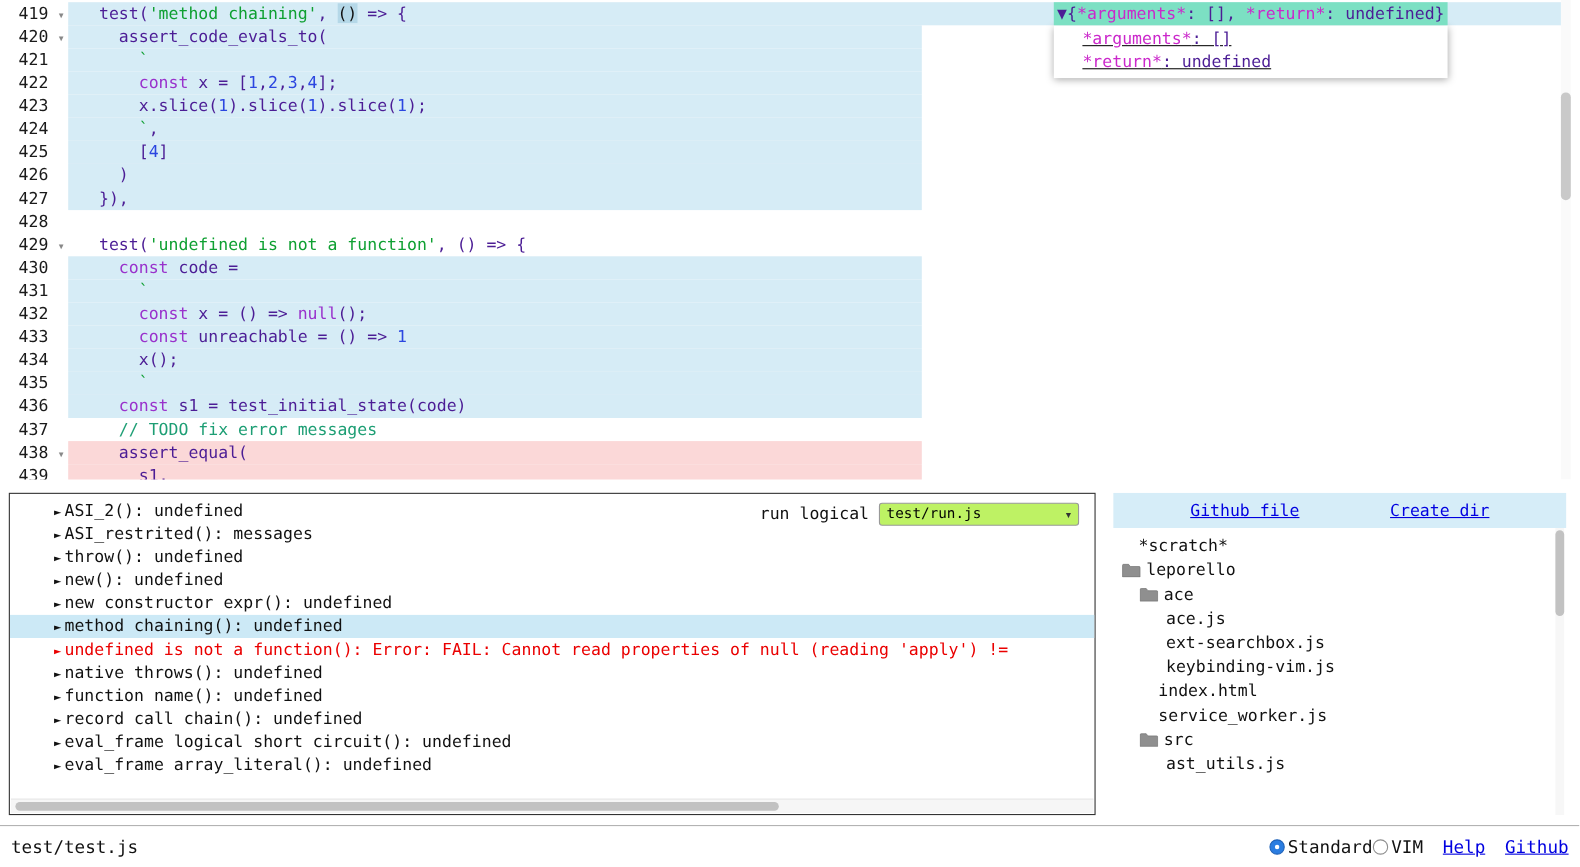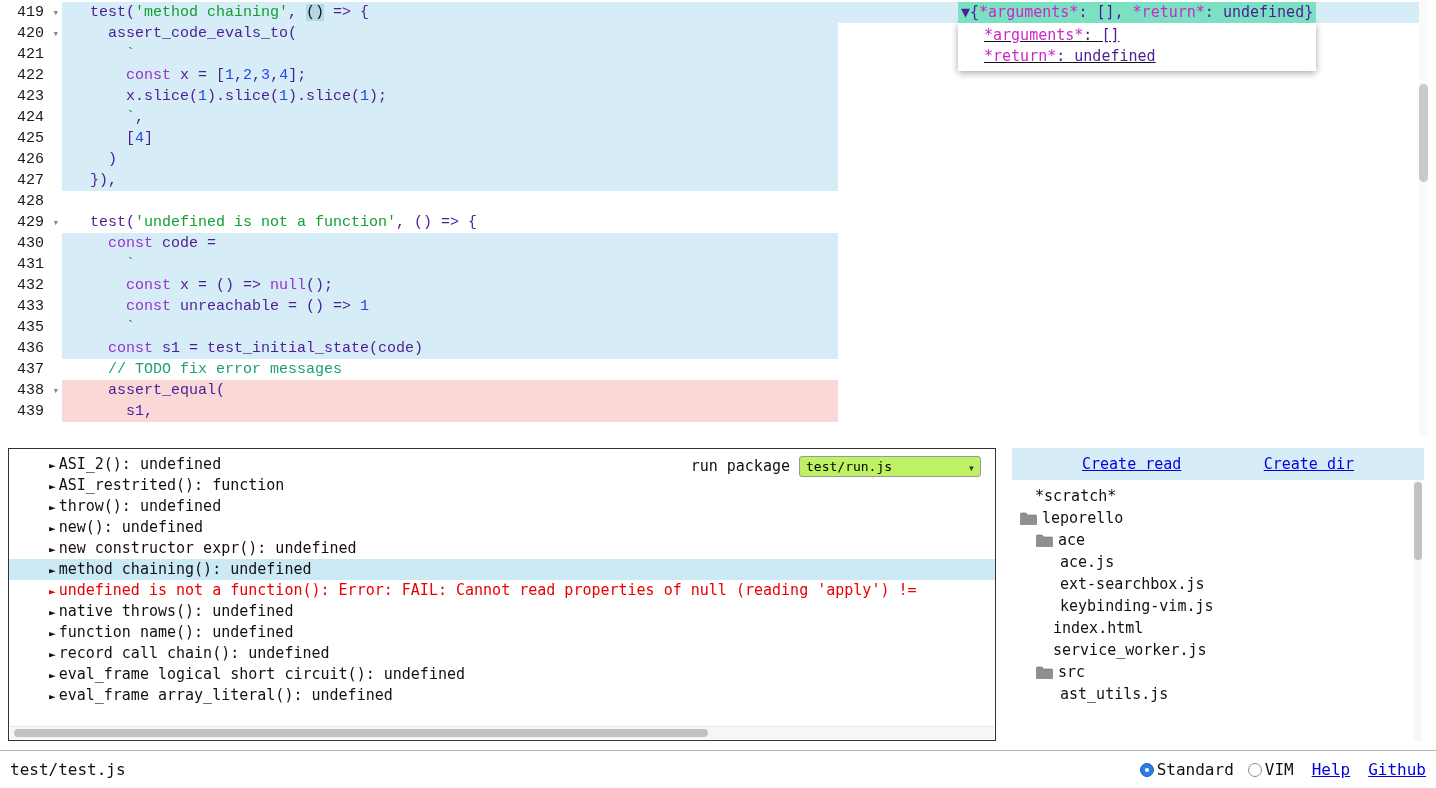--- a/index.html
+++ b/index.html
@@ -2,21 +2,21 @@
 <html style="--exec: #d6ecf6; --errbg: #fbd8d8; --selrow: #cce9f6; --tthdr: #7ce0c3; --panelhdr: #d6edf8; --keyword: #9932cc; --string: #0fa032; --number: #2b46e0; --comment: #1d9e74; --magenta: #cb28cb; --error: #ea0000; --link: #0000e0; --paren_hl: #b5d8e8; --radio: #2a7de1;"><head>
 <meta charset="utf-8">
 <style>
   html,body{margin:0;padding:0;background:#fff;}
   #app{position:relative;width:1436px;height:788px;overflow:hidden;background:#fff;
        font-family:"DejaVu Sans Mono",monospace;color:#111;}
 
   
   .editor{position:absolute;left:0;top:0;width:1436px;height:436px;background:#fff;
           overflow:hidden;font-size:15px;line-height:21px;}
-  .lines{position:absolute;top:2px;left:0;right:15px;font-family:Liberation Mono, monospace;}
+  .lines{position:absolute;top:2px;left:0;right:15px;}
   .line{position:relative;height:21px;white-space:pre;}
   .linebg{position:absolute;top:0;bottom:0;left:62px;}
   .linebg.full{right:0;background:var(--exec);}
   .linebg.part{width:776px;background:var(--exec);}
   .linebg.pink{width:776px;background:var(--errbg);}
   .gutter{position:absolute;left:0;top:0;width:62px;box-sizing:border-box;text-align:right;
           padding-right:18px;color:#1a1a1a;}
   .fold{position:absolute;right:3px;top:1px;font-size:11px;color:#888;}
   .codeline{position:absolute;left:90px;top:0;white-space:pre;}
   .tk-d{color:#4c1d95}.tk-k{color:var(--keyword)}.tk-s{color:var(--string)}
@@ -58,21 +58,21 @@
   .trow{height:22px;display:flex;align-items:center;white-space:pre;}
   .folder-svg{margin-right:5px;display:block;}
   .f-vtrack{position:absolute;right:2px;top:32px;bottom:0;width:8px;background:#f7f7f7;}
   .f-vthumb{position:absolute;top:2px;left:0;width:8px;height:78px;background:#c2c2c2;border-radius:4px;}
 
   
   .statusbar{position:absolute;left:0;top:750px;width:1436px;height:38px;box-sizing:border-box;
              border-top:1px solid #b3b3b3;background:#fff;display:flex;align-items:center;
              justify-content:space-between;padding:0 10px;font-size:16px;}
   .status-right{display:flex;align-items:center;gap:18px;}
-  .radio-group{display:flex;align-items:flex-start;gap:14px;}
+  .radio-group{display:flex;align-items:flex-start;}
   .radio-pair{display:flex;align-items:center;gap:3px;}
   .radio{width:14px;height:14px;border-radius:50%;box-sizing:border-box;position:relative;}
   .radio.on{background:var(--radio);border:1px solid #1f62b8;}
   .radio.on::after{content:"";position:absolute;left:4px;top:4px;width:4px;height:4px;border-radius:50%;background:#fff;}
   .radio.off{background:#fff;border:1px solid #8e8e8e;}
 </style>
 </head>
 <body>
 
 <div id="app">
@@ -87,67 +87,68 @@
         <div class="line"><div class="linebg part"></div><div class="gutter">424</div><div class="codeline"><span class="tk-d">    </span><span class="tk-s">`</span><span class="tk-d">,</span></div></div>
         <div class="line"><div class="linebg part"></div><div class="gutter">425</div><div class="codeline"><span class="tk-d">    [</span><span class="tk-n">4</span><span class="tk-d">]</span></div></div>
         <div class="line"><div class="linebg part"></div><div class="gutter">426</div><div class="codeline"><span class="tk-d">  )</span></div></div>
         <div class="line"><div class="linebg part"></div><div class="gutter">427</div><div class="codeline"><span class="tk-d">}),</span></div></div>
         <div class="line"><div class="gutter">428</div><div class="codeline"></div></div>
         <div class="line"><div class="gutter">429<span class="fold">▾</span></div><div class="codeline"><span class="tk-d">test(</span><span class="tk-s">'undefined is not a function'</span><span class="tk-d">, () =&gt; {</span></div></div>
         <div class="line"><div class="linebg part"></div><div class="gutter">430</div><div class="codeline"><span class="tk-d">  </span><span class="tk-k">const</span><span class="tk-d"> code =</span></div></div>
         <div class="line"><div class="linebg part"></div><div class="gutter">431</div><div class="codeline"><span class="tk-d">    </span><span class="tk-s">`</span></div></div>
         <div class="line"><div class="linebg part"></div><div class="gutter">432</div><div class="codeline"><span class="tk-d">    </span><span class="tk-k">const</span><span class="tk-d"> x = () =&gt; </span><span class="tk-k">null</span><span class="tk-d">();</span></div></div>
         <div class="line"><div class="linebg part"></div><div class="gutter">433</div><div class="codeline"><span class="tk-d">    </span><span class="tk-k">const</span><span class="tk-d"> unreachable = () =&gt; </span><span class="tk-n">1</span></div></div>
+        <div class="line"><div class="linebg part"></div><div class="gutter">434</div><div class="codeline"><span class="tk-d">    x();</span></div></div>
         <div class="line"><div class="linebg part"></div><div class="gutter">435</div><div class="codeline"><span class="tk-d">    </span><span class="tk-s">`</span></div></div>
         <div class="line"><div class="linebg part"></div><div class="gutter">436</div><div class="codeline"><span class="tk-d">  </span><span class="tk-k">const</span><span class="tk-d"> s1 = test_initial_state(code)</span></div></div>
         <div class="line"><div class="gutter">437</div><div class="codeline"><span class="tk-d">  </span><span class="tk-c">// TODO fix error messages</span></div></div>
         <div class="line"><div class="linebg pink"></div><div class="gutter">438<span class="fold">▾</span></div><div class="codeline"><span class="tk-d">  assert_equal(</span></div></div>
         <div class="line"><div class="linebg pink"></div><div class="gutter">439</div><div class="codeline"><span class="tk-d">    s1,</span></div></div>
       </div>
     <div class="tooltip">
       <div class="tt-header"><span class="tk-d">▼</span><span class="tk-d">{</span><span class="tk-m">*arguments*</span><span class="tk-d">: [], </span><span class="tk-m">*return*</span><span class="tk-d">: undefined</span><span class="tk-d">}</span></div>
       <div class="tt-body">
           <div class="tt-row"><span class="tk-m">*arguments*</span><span class="tk-d">: []</span></div>
           <div class="tt-row"><span class="tk-m">*return*</span><span class="tk-d">: undefined</span></div>
         </div>
     </div>
     <div class="ed-vtrack">
       <div class="ed-vthumb"></div>
     </div>
   </div>
 
   <div class="results">
     <div class="run-module">
-      <span class="rm-label">run package</span>
+      <span class="rm-label">run logical</span>
       <span class="select-wrap">
         <select><option>test/run.js</option></select>
       </span>
     </div>
     <div class="items">
         <div class="item ok"><span class="arrow">►</span><span>ASI_2(): undefined</span></div>
-        <div class="item ok"><span class="arrow">►</span><span>ASI_restrited(): function</span></div>
+        <div class="item ok"><span class="arrow">►</span><span>ASI_restrited(): messages</span></div>
         <div class="item ok"><span class="arrow">►</span><span>throw(): undefined</span></div>
         <div class="item ok"><span class="arrow">►</span><span>new(): undefined</span></div>
         <div class="item ok"><span class="arrow">►</span><span>new constructor expr(): undefined</span></div>
         <div class="item selected"><span class="arrow">►</span><span>method chaining(): undefined</span></div>
         <div class="item error"><span class="arrow">►</span><span>undefined is not a function(): Error: FAIL: Cannot read properties of null (reading 'apply') !=</span></div>
         <div class="item ok"><span class="arrow">►</span><span>native throws(): undefined</span></div>
         <div class="item ok"><span class="arrow">►</span><span>function name(): undefined</span></div>
         <div class="item ok"><span class="arrow">►</span><span>record call chain(): undefined</span></div>
         <div class="item ok"><span class="arrow">►</span><span>eval_frame logical short circuit(): undefined</span></div>
         <div class="item ok"><span class="arrow">►</span><span>eval_frame array_literal(): undefined</span></div>
       </div>
     <div class="htrack">
       <div class="hthumb"></div>
     </div>
   </div>
 
   <div class="files">
     <div class="files-header">
-      <a class="link">Create read</a>
+      <a class="link">Github file</a>
       <a class="link">Create dir</a>
     </div>
     <div class="tree">
         <div class="trow" style="padding-left: 23px;"><span>*scratch*</span></div>
         <div class="trow" style="padding-left: 8px;"><span><svg class="folder-svg" width="17" height="13" viewBox="0 0 17 13">
               <path d="M0.5 12.5 V2 Q0.5 1 1.5 1 H6 L7.6 3 H15.5 Q16.5 3 16.5 4 V12.5 Z" fill="#8f8f8f" stroke="#6e6e6e" stroke-width="0.6"></path>
             </svg></span><span>leporello</span></div>
         <div class="trow" style="padding-left: 24px;"><span><svg class="folder-svg" width="17" height="13" viewBox="0 0 17 13">
               <path d="M0.5 12.5 V2 Q0.5 1 1.5 1 H6 L7.6 3 H15.5 Q16.5 3 16.5 4 V12.5 Z" fill="#8f8f8f" stroke="#6e6e6e" stroke-width="0.6"></path>
             </svg></span><span>ace</span></div>

